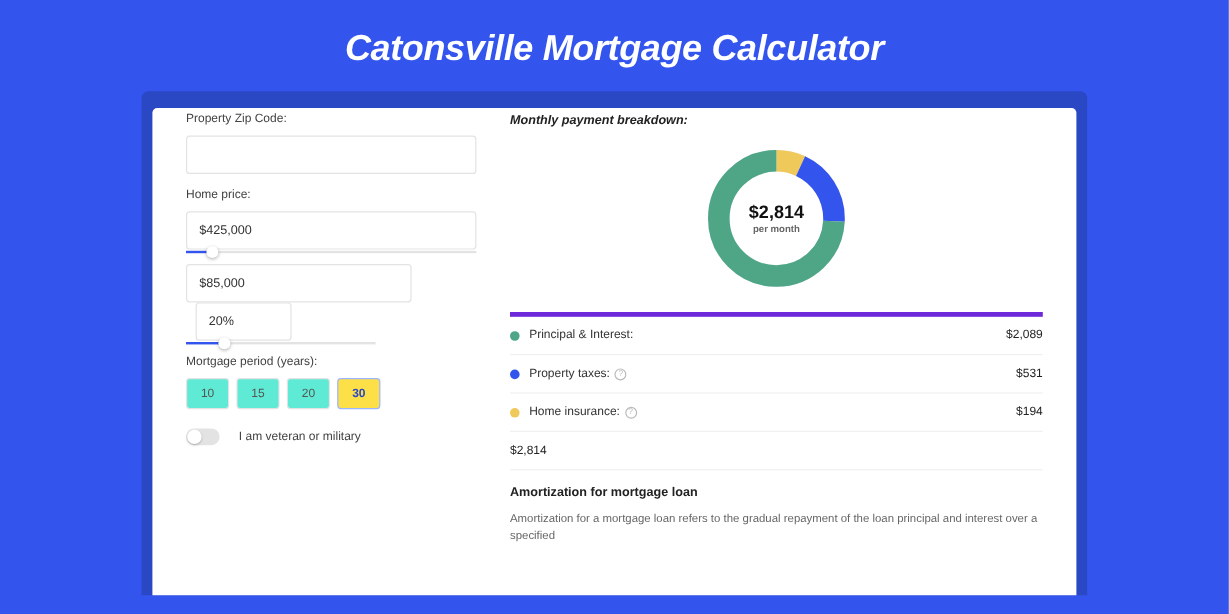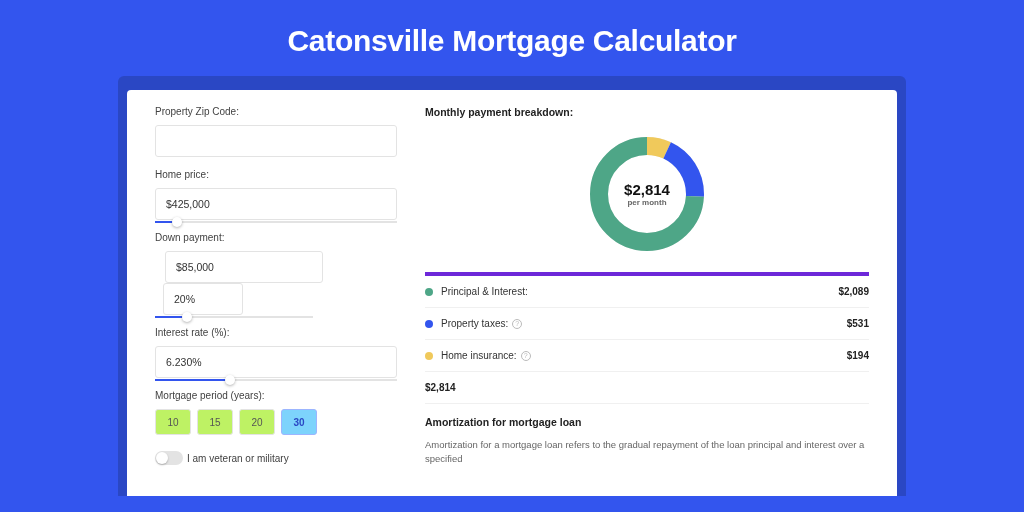--- a/index.html
+++ b/index.html
@@ -1,49 +1,49 @@
 <!DOCTYPE html>
 <html><head>
 <meta charset="utf-8">
 <style>
   * { box-sizing: border-box; margin: 0; padding: 0; font-family: -apple-system, BlinkMacSystemFont, "Segoe UI", Arial, sans-serif; }
   body { background: #3355ee; width: 1024px; height: 512px; overflow: hidden; }
-  .hero { text-align: center; padding: 24px 0 18px; }
+  .hero { text-align: center; padding: 24px 0 18px; font-style: italic; }
   .hero h1 { color: #fff; font-size: 30px; font-weight: 700; letter-spacing: -0.3px; }
   .band { background: #2a47c4; width: 788px; margin: 0 auto; border-radius: 6px 6px 0 0; height: 420px; padding-top: 14px; }
-  .card { background: #fff; width: 770px; margin: 0 auto; height: 406px; border-radius: 4px 4px 0 0; padding: 16px 28px 0 28px; display: flex; gap: 28px; overflow: hidden; }
+  .card { background: #fff; width: 770px; margin: 0 auto; height: 406px; border-radius: 4px 4px 0 0; padding: 4px 28px 0 28px; display: flex; gap: 28px; overflow: hidden; }
   .left { width: 242px; flex-shrink: 0; }
   .right { flex: 1; }
   .label { font-size: 10px; color: #424242; margin-bottom: 8px; }
-  .label.bold { font-weight: 700; color: #222; font-size: 10.5px; }
+  .label.bold { font-weight: 700; color: #222; font-size: 10.5px; font-style: italic; }
   .field { margin-bottom: 12px; position: relative; }
   .input { width: 100%; height: 32px; border: 1px solid #e3e3e3; border-radius: 3px; padding: 0 10px; font-size: 10.5px; color: #333; background: #fff; }
-  .input.small { width: 158px; display: inline-block; margin-left: 10px; }
+  .input.small { width: 188px; display: inline-block; }
   .input.tiny { width: 80px; display: inline-block; margin-left: 8px; }
   .slider { position: absolute; left: 0; right: 0; bottom: -3px; height: 2px; background: #e3e3e3; }
   .slider-fill { position: absolute; left: 0; top: 0; height: 2px; background: #3355ee; }
   .slider-thumb { position: absolute; top: -4px; width: 10px; height: 10px; background: #fff; border-radius: 50%; box-shadow: 0 1px 3px rgba(0,0,0,0.3); margin-left: -5px; }
   .periods { display: flex; gap: 6px; }
-  .period { width: 36px; height: 26px; border: 1px solid #e3e3e3; border-radius: 3px; font-size: 10px; color: #555; background: #bef264; display: flex; align-items: center; justify-content: center; cursor: pointer; }
-  .period.active { background: #7dd3fc; border-color: #9cb5ff; color: #2a47c4; font-weight: 600; }
-  .toggle-row { display: flex; align-items: center; gap: 4px; margin-top: 16px; }
+  .period { width: 36px; height: 26px; border: 1px solid #e3e3e3; border-radius: 3px; font-size: 10px; color: #555; background: #5eead4; display: flex; align-items: center; justify-content: center; cursor: pointer; }
+  .period.active { background: #fde047; border-color: #9cb5ff; color: #2a47c4; font-weight: 600; }
+  .toggle-row { display: flex; align-items: center; gap: 16px; margin-top: 16px; }
   .toggle { width: 28px; height: 14px; background: #e3e3e3; border-radius: 10px; position: relative; }
   .toggle-knob { position: absolute; left: 1px; top: 1px; width: 12px; height: 12px; background: #fff; border-radius: 50%; box-shadow: 0 1px 2px rgba(0,0,0,0.25); }
   .donut-wrap { display: flex; justify-content: center; padding: 6px 0 16px; }
   .donut { position: relative; width: 124px; height: 124px; }
   .donut svg { transform: rotate(-90deg); }
   .donut-center { position: absolute; inset: 0; display: flex; flex-direction: column; align-items: center; justify-content: center; }
   .donut-amount { font-size: 15px; font-weight: 800; color: #111; }
   .donut-sub { font-size: 8px; color: #666; font-weight: bold; }
   .legend { border-top: 4px solid #6d28d9; }
   .legend-row { display: flex; align-items: center; padding: 10px 0; border-bottom: 1px solid #f0f0f0; font-size: 10px; }
   .legend-row.total { font-weight: 700; }
   .dot { width: 8px; height: 8px; border-radius: 50%; margin-right: 8px; flex-shrink: 0; }
   .legend-label { flex: 1; color: #333; display: flex; align-items: center; gap: 4px; }
-  .legend-val { color: #222; font-weight: 700; }
+  .legend-val { color: #222; font-weight: 400; }
   .info-icon { display: inline-flex; width: 10px; height: 10px; border: 1px solid #bbb; border-radius: 50%; align-items: center; justify-content: center; font-size: 7px; color: #bbb; }
   .amort { margin-top: 12px; }
   .amort h3 { font-size: 10.5px; font-weight: 700; color: #222; margin-bottom: 10px; }
   .amort p { font-size: 9.5px; color: #666; line-height: 1.5; }
 </style>
 </head>
 <body>
 
 <div class="hero">
   <h1>Catonsville Mortgage Calculator</h1>
@@ -61,37 +61,28 @@
       <div class="field">
         <div class="label">Home price:</div>
         <input class="input" value="$425,000" style="">
         <div class="slider">
           <div class="slider-fill" style="width: 9%;"></div>
           <div class="slider-thumb" style="left: 9%;"></div>
         </div>
       </div>
 
       <div class="field">
-        <div class="label">Down payment:</div>
         <input class="input small" value="$85,000" style="">
         <input class="input tiny" value="20%" style="">
         <div class="slider" style="width:158px">
           <div class="slider-fill" style="width: 20%;"></div>
           <div class="slider-thumb" style="left: 20%;"></div>
         </div>
       </div>
 
-      <div class="field">
-        <div class="label">Interest rate (%):</div>
-        <input class="input" value="6.230%" style="">
-        <div class="slider">
-          <div class="slider-fill" style="width: 31%;"></div>
-          <div class="slider-thumb" style="left: 31%;"></div>
-        </div>
-      </div>
 
       <div class="field" style="margin-bottom:3px">
         <div class="label">Mortgage period (years):</div>
         <div class="periods">
             <div class="period">10</div>
             <div class="period">15</div>
             <div class="period">20</div>
             <div class="period active">30</div>
           </div>
       </div>

